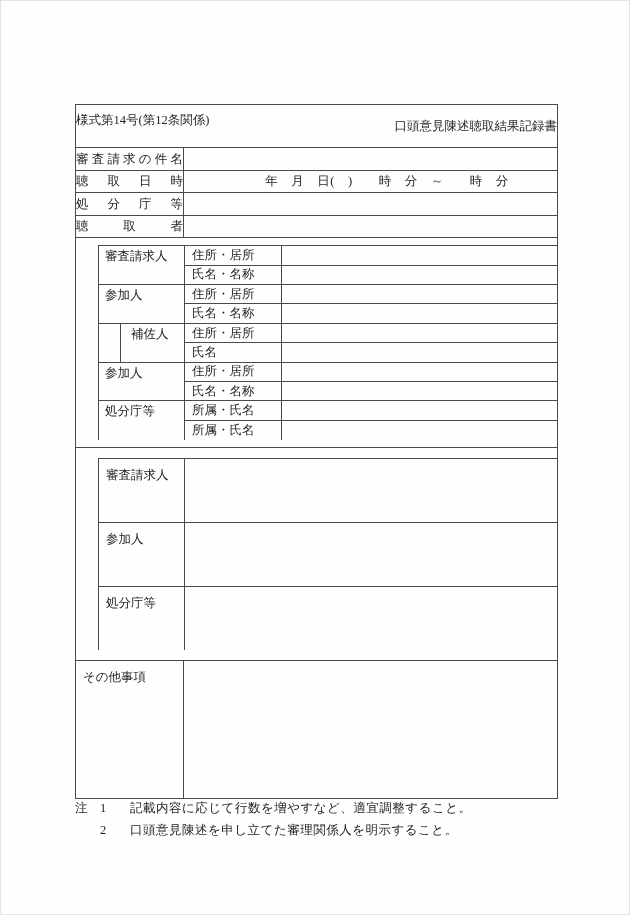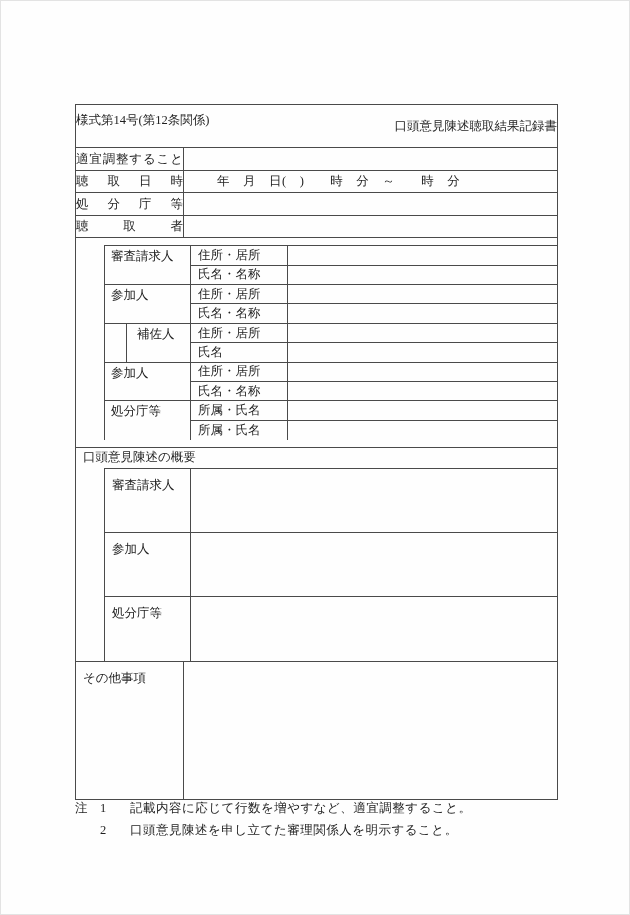--- a/index.html
+++ b/index.html
@@ -43,28 +43,28 @@
     vertical-align: middle;
   }
   .r-sm { height: 21px; }
   .lbl {
     padding: 0 9px 0 10px;
     text-align: justify;
     text-align-last: justify;
     text-justify: inter-character;
   }
   .val { padding-left: 7px; }
-  .val.datetime { padding-left: 33px; letter-spacing: 0.5px; white-space: nowrap; }
+  .val.datetime { padding-left: 33px; letter-spacing: 0.5px; white-space: nowrap; text-align: center; }
   .sec-cell { vertical-align: top; }
   .sec-strip { padding-left: 7px; overflow: hidden; }
   .att-strip { height: 15px; line-height: 15px; }
   .sum-strip { height: 20px; line-height: 19px; }
   .inner {
     width: 460px;
-    margin-left: 28px;
+    margin-left: 22px;
     padding-left: 12px;
   }
   .inner td {
     border: 1px solid #4a4a4a;
     padding: 0;
     overflow: hidden;
     font-size: 12.5px;
   }
   .inner td:last-child { border-right: none; }
   .inner td.nb { border-bottom: none; }
@@ -101,21 +101,21 @@
     <colgroup>
         <col style="width:108px">
         <col style="width:374px">
       </colgroup>
     <tbody>
       <tr>
         <td class="title-cell" colspan="2">口頭意見陳述聴取結果記録書</td>
       </tr>
 
       <tr>
-        <td class="lbl" style="height:22px">適宜調整すること</td>
+        <td class="lbl" style="height:22px">審査請求の件名</td>
         <td class="val"></td>
       </tr>
       <tr>
         <td class="lbl r-sm">聴取日時</td>
         <td class="val datetime">年　月　日(　)　　時　分　～　　時　分</td>
       </tr>
       <tr>
         <td class="lbl" style="height:22px">処分庁等</td>
         <td class="val"></td>
       </tr>
@@ -180,21 +180,20 @@
                 <td class="sub nb">所属・氏名</td>
                 <td class="val-cell nb"></td>
               </tr>
             </tbody>
           </table>
         </td>
       </tr>
 
       <tr>
         <td class="sec-cell" colspan="2" style="height:212px">
-          <div class="sec-strip sum-strip">口頭意見陳述の概要</div>
           <table class="inner sum">
             <colgroup>
                 <col style="width:86px">
                 <col style="width:374px">
               </colgroup>
             <tbody>
               <tr>
                 <td class="plbl">審査請求人</td>
                 <td></td>
               </tr>

